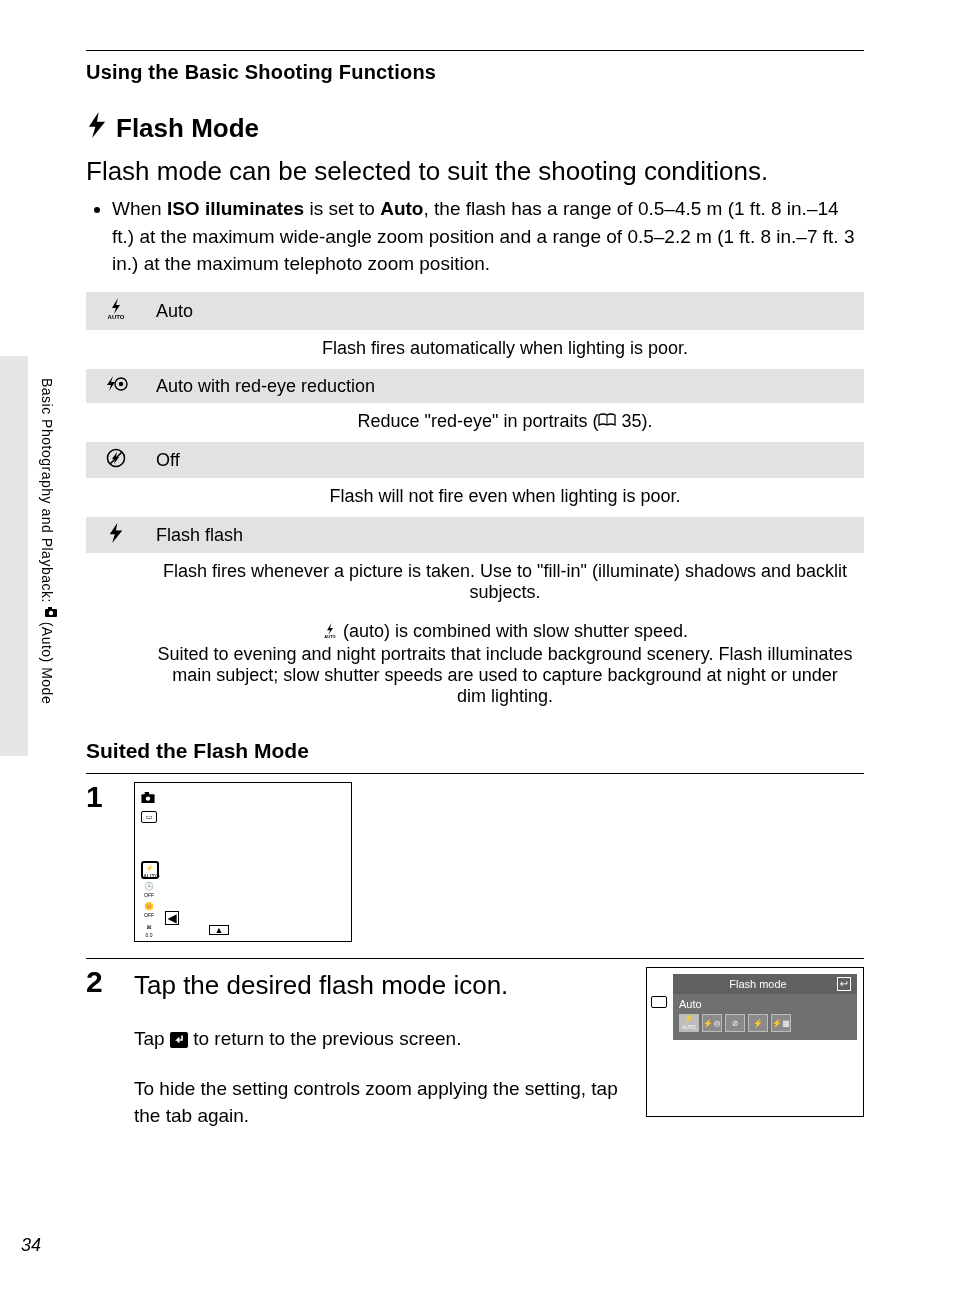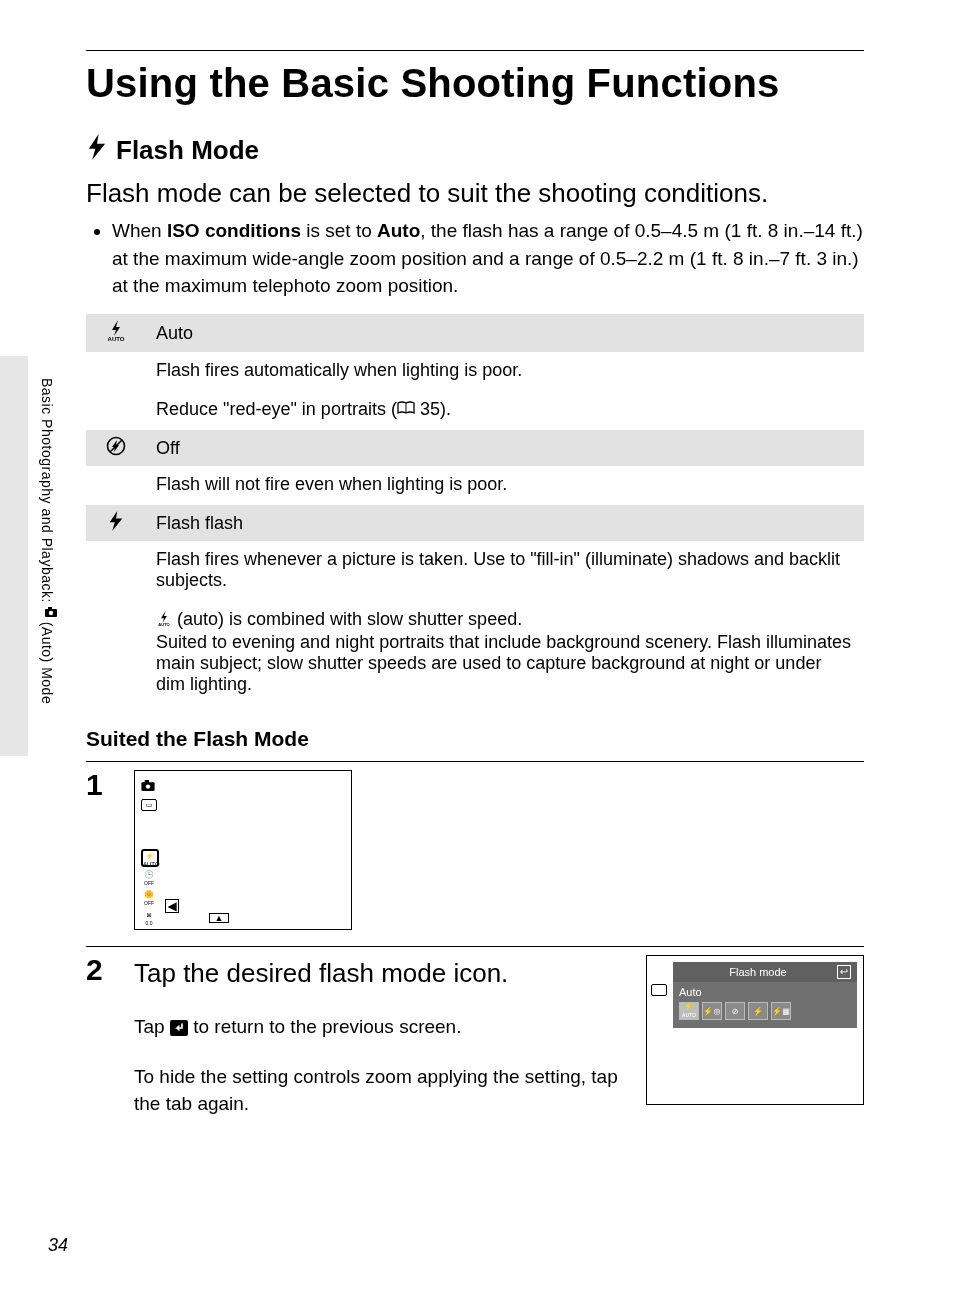--- a/index.html
+++ b/index.html
@@ -1,42 +1,42 @@
 <!DOCTYPE html>
 <html><head>
 <meta charset="utf-8">
 <style>
   * { box-sizing: border-box; margin: 0; padding: 0; }
   body { background: #999; font-family: "Segoe UI", Arial, sans-serif; width: 954px; height: 1314px; position: relative; }
   .page { background: #fff; position: absolute; left: 0; top: 0; width: 954px; height: 1314px; padding: 50px 90px 50px 86px; }
   .rule-top { border-top: 1px solid #000; margin: 0 0 10px 0; }
-  h1 { font-size: 40px; font-weight: 700; letter-spacing: 0.2px; margin-bottom: 28px; }
+  h1 { font-size: 20px; font-weight: 700; letter-spacing: 0.2px; margin-bottom: 28px; }
   .flash-head { display: flex; align-items: center; gap: 8px; margin-top: 22px; margin-bottom: 8px; }
   .flash-head .icon { font-size: 26px; font-weight: 700; }
   h2 { font-size: 26px; font-weight: 700; }
   p.intro { font-size: 26px; line-height: 1.4; margin-bottom: 6px; }
   ul.bul { list-style: disc; padding-left: 26px; font-size: 19px; line-height: 1.45; margin-bottom: 14px; }
   ul.bul b { font-weight: 700; }
   table.modes { border-collapse: collapse; width: 100%; font-size: 18px; }
   table.modes tr.hd td { background: #e2e2e2; padding: 6px 10px; }
-  table.modes tr.desc td { padding: 8px 10px 10px 10px; }
+  table.modes tr.desc td { padding: 8px 10px 10px 10px; text-align: center; }
   table.modes td.ic { width: 60px; text-align: center; vertical-align: middle; font-size: 16px; }
   table.modes td.lbl { font-weight: 400; }
   .smallicon { display: inline-block; vertical-align: -2px; }
   h3.sub { font-size: 21px; font-weight: 700; margin: 22px 0 10px 0; }
   .ruler { border-top: 1px solid #000; margin: 8px 0; }
   .step-block { display: flex; gap: 18px; align-items: flex-start; margin-top: 6px; }
   .stepnum { font-size: 30px; font-weight: 700; width: 30px; flex-shrink: 0; line-height: 1; }
   .steptext { font-size: 19px; line-height: 1.4; flex: 1; }
   .steptext .sub { margin-top: 23px; }
   .thumb { border: 1px solid #000; width: 218px; height: 160px; flex-shrink: 0; position: relative; background: #fff; }
   .thumb2 { border: 1px solid #000; width: 218px; height: 150px; flex-shrink: 0; position: relative; background: #fff; }
   .sidebar-stub { position: absolute; left: 0; top: 356px; width: 28px; height: 400px; background: #e6e6e6; }
   .side-text { position: absolute; left: 39px; top: 378px; font-size: 14px; writing-mode: vertical-rl; text-orientation: mixed; letter-spacing: 0.5px; }
-  .pnum { position: absolute; left: 48px; bottom: 58px; font-style: italic; font-size: 18px; }
+  .pnum { position: absolute; left: 21px; bottom: 58px; font-style: italic; font-size: 18px; }
   .bookref { display: inline-flex; align-items: center; gap: 2px; }
   .bookref svg { width: 18px; height: 14px; }
   
   .t1-tab { position: absolute; left: 6px; top: 6px; display: flex; flex-direction: column; gap: 4px; }
   .t1-pill { width: 16px; height: 12px; border: 1px solid #000; border-radius: 2px; font-size: 7px; text-align: center; line-height: 10px; }
   .t1-box { width: 18px; height: 18px; border: 2px solid #000; border-radius: 3px; font-size: 6px; text-align: center; line-height: 8px; padding-top: 1px; }
   .t1-small { width: 16px; height: 16px; font-size: 8px; text-align: center; line-height: 8px; }
   .t1-arrow { position: absolute; left: 30px; bottom: 16px; font-size: 12px; border: 1px solid #000; width: 14px; height: 14px; text-align: center; line-height: 12px; }
   .t1-tri { position: absolute; left: 74px; bottom: 6px; border: 1px solid #000; width: 20px; height: 10px; text-align: center; font-size: 9px; line-height: 8px; }
   
@@ -70,39 +70,47 @@
     <span class="icon"><svg width="22" height="26" viewBox="0 0 12 16">
           <path d="M7 0 L1 9 H5 L3 16 L11 6 H6 Z" fill="#000"></path>
         </svg></span>
     <h2>Flash Mode</h2>
   </div>
 
   <p class="intro">Flash mode can be selected to suit the shooting conditions.</p>
 
   <ul class="bul">
     <li>
-      <span>When </span><b>ISO conditions</b><span> is set to </span><b>Auto</b><span>, the flash has a range of 0.5–4.5 m (1 ft. 8 in.–14 ft.) at the maximum wide-angle zoom position and a range of 0.5–2.2 m (1 ft. 8 in.–7 ft. 3 in.) at the maximum telephoto zoom position.</span>
+      <span>When </span><b>ISO illuminates</b><span> is set to </span><b>Auto</b><span>, the flash has a range of 0.5–4.5 m (1 ft. 8 in.–14 ft.) at the maximum wide-angle zoom position and a range of 0.5–2.2 m (1 ft. 8 in.–7 ft. 3 in.) at the maximum telephoto zoom position.</span>
     </li>
   </ul>
 
   <table class="modes">
 
     <tbody>
         <tr class="hd">
           <td class="ic"><svg width="20" height="22" viewBox="0 0 20 22">
               <path d="M12 0 L6 10 H10 L8 16 L14 7 H10 Z" fill="#000"></path>
               <text x="10" y="21" font-size="6" text-anchor="middle" font-weight="700" fill="#000">AUTO</text>
             </svg></td>
           <td class="lbl">Auto</td>
         </tr>
     <tr class="desc">
           <td></td>
           <td>Flash fires automatically when lighting is poor.</td>
         </tr>
 
+    <tr class="hd">
+          <td class="ic"><svg width="24" height="18" viewBox="0 0 24 18">
+              <path d="M9 1 L3 10 H7 L5 16 L11 7 H7 Z" fill="#000"></path>
+              <circle cx="17" cy="9" r="6" fill="none" stroke="#000" stroke-width="1.4"></circle>
+              <circle cx="17" cy="9" r="2.3" fill="#000"></circle>
+            </svg></td>
+          <td class="lbl">Auto with red-eye reduction</td>
+        </tr>
     <tr class="desc">
           <td></td>
           <td>Reduce "red-eye" in portraits (<span class="bookref">
               <svg viewBox="0 0 18 14">
                 <path d="M1 2 Q5 0 9 2 Q13 0 17 2 V12 Q13 10 9 12 Q5 10 1 12 Z" fill="none" stroke="#000" stroke-width="1.3"></path>
                 <line x1="9" y1="2" x2="9" y2="12" stroke="#000" stroke-width="1"></line>
               </svg>
             </span> 35).</td>
         </tr>
 

